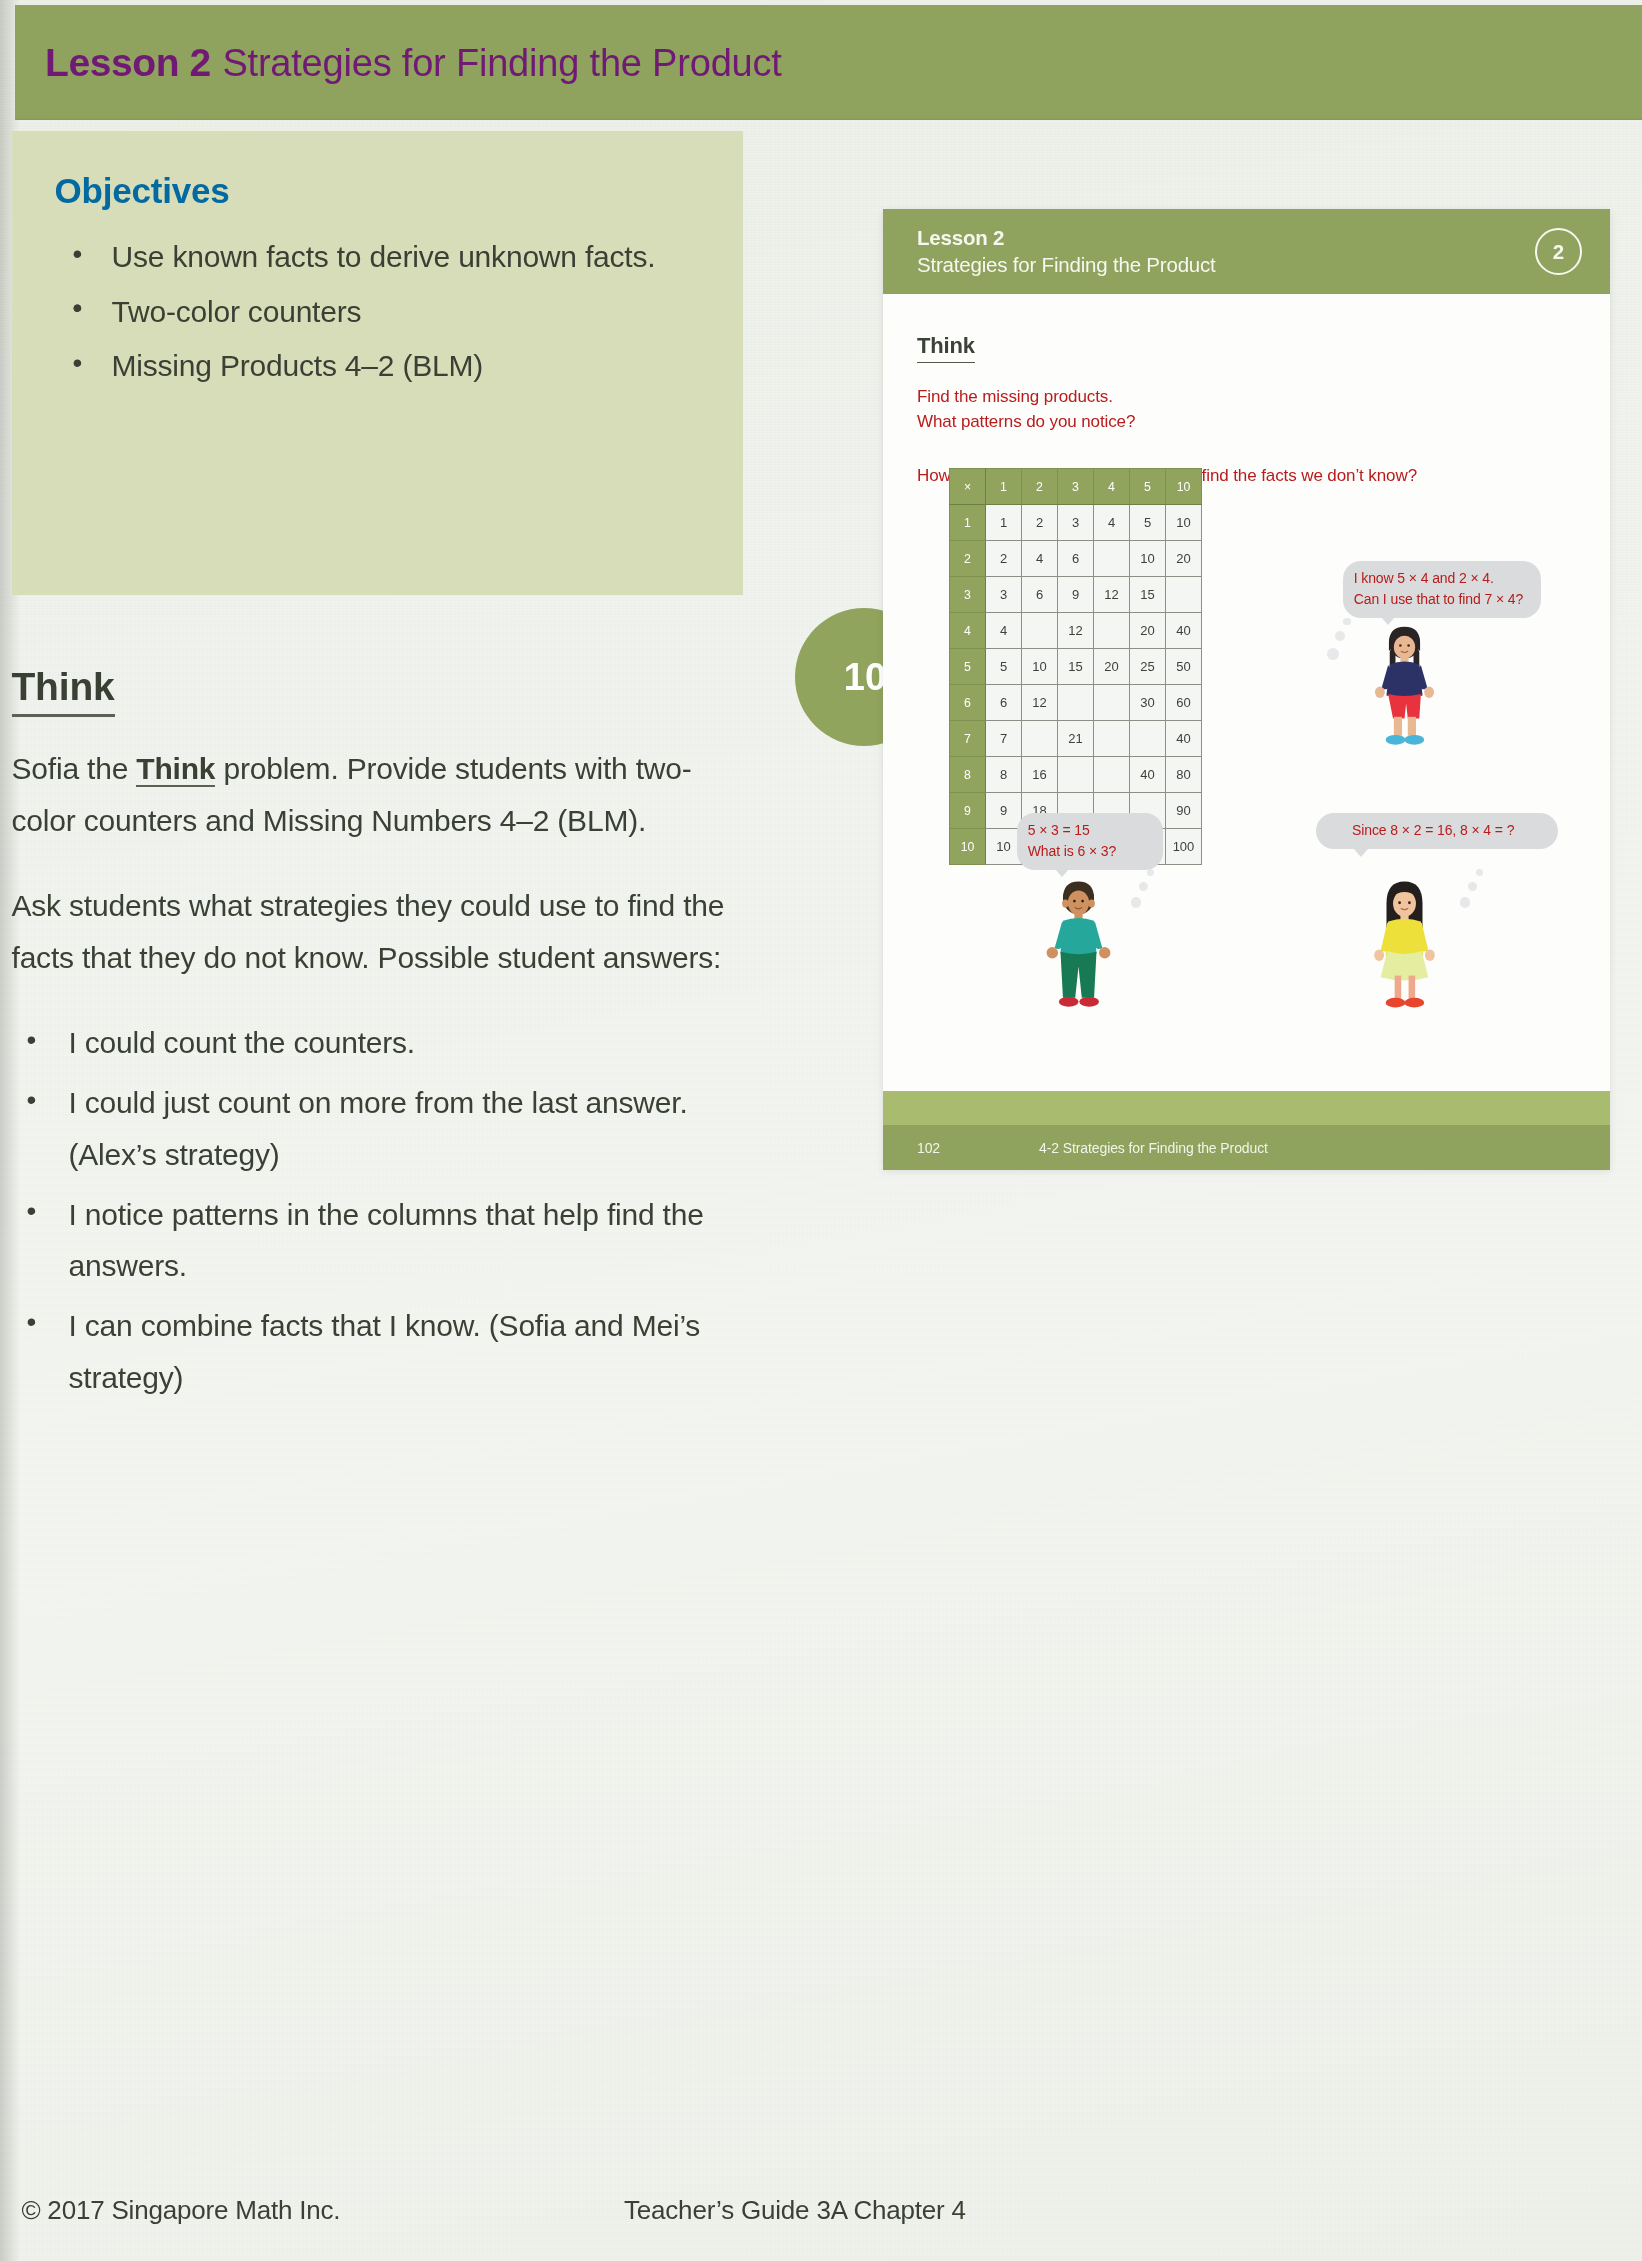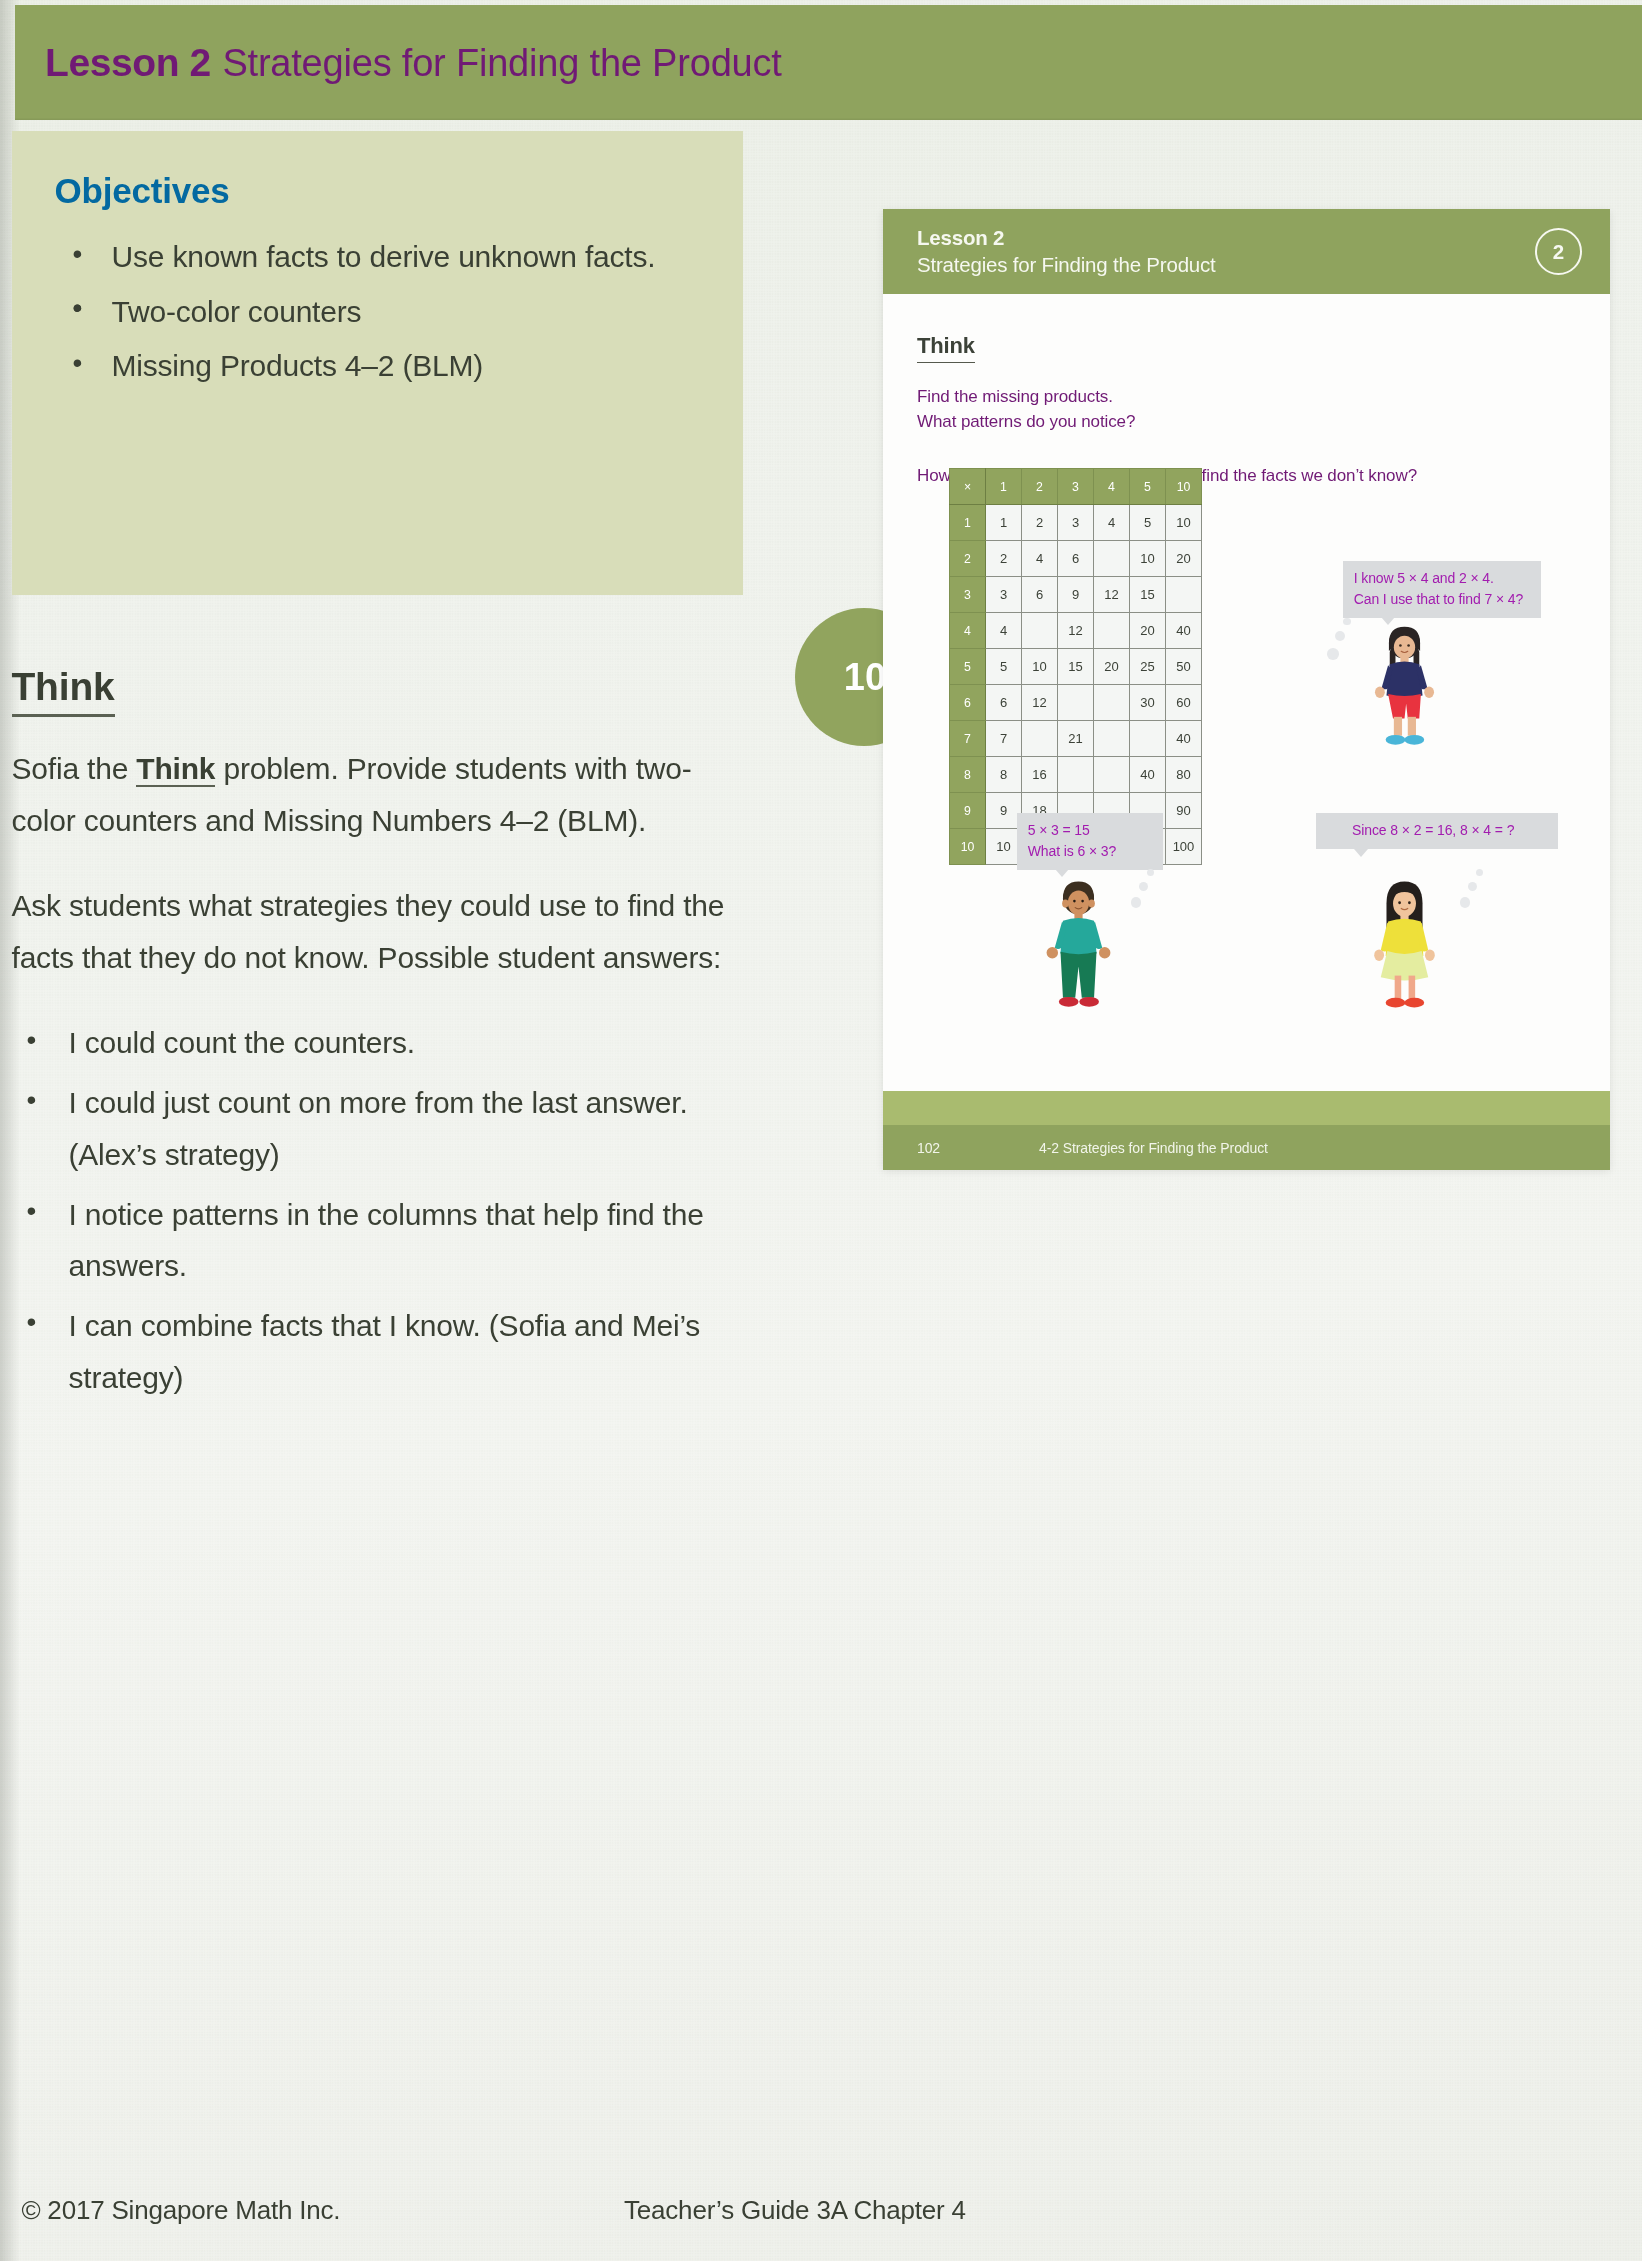--- a/index.html
+++ b/index.html
@@ -190,21 +190,21 @@
     font-size: 22px;
     font-weight: bold;
     color: #3c4238;
     border-bottom: 1.6px solid #55594d;
     display: inline-block;
     padding-bottom: 2.5px;
     letter-spacing: -0.2px;
   }
   .bk-line {
     font-size: 17px;
-    color: #701a75;
+    color: #b91c1c;
     margin: 0;
     line-height: 1.5;
     letter-spacing: -0.1px;
   }
   .bk-q1 { margin-top: 21.4px; }
   .bk-q2 { margin-top: 28px; }
   
   .mtable {
     position: absolute;
     left: 66px;
@@ -226,25 +226,26 @@
     color: #ffffff;
     border: 0.8px solid #7e9150;
     font-size: 12.3px;
   }
   .mtable td.hdrow { border-right: 1.6px solid #6d7f43; }
   .mtable tr.hdline td { border-bottom: 1.6px solid #6d7f43; }
   
   .bubble {
     position: absolute;
     background: #d9dbdd;
-    color: #a21caf;
+    color: #b91c1c;
     font-size: 14px;
     line-height: 1.48;
     padding: 7.4px 10.7px 8.2px 10.7px;
     letter-spacing: -0.1px;
+    border-radius: 18px;
   }
   .bubble .tail {
     position: absolute;
     bottom: -7.4px;
     left: 38px;
     width: 0; height: 0;
     border-left: 7.4px solid transparent;
     border-right: 7.4px solid transparent;
     border-top: 8.2px solid #d9dbdd;
   }

